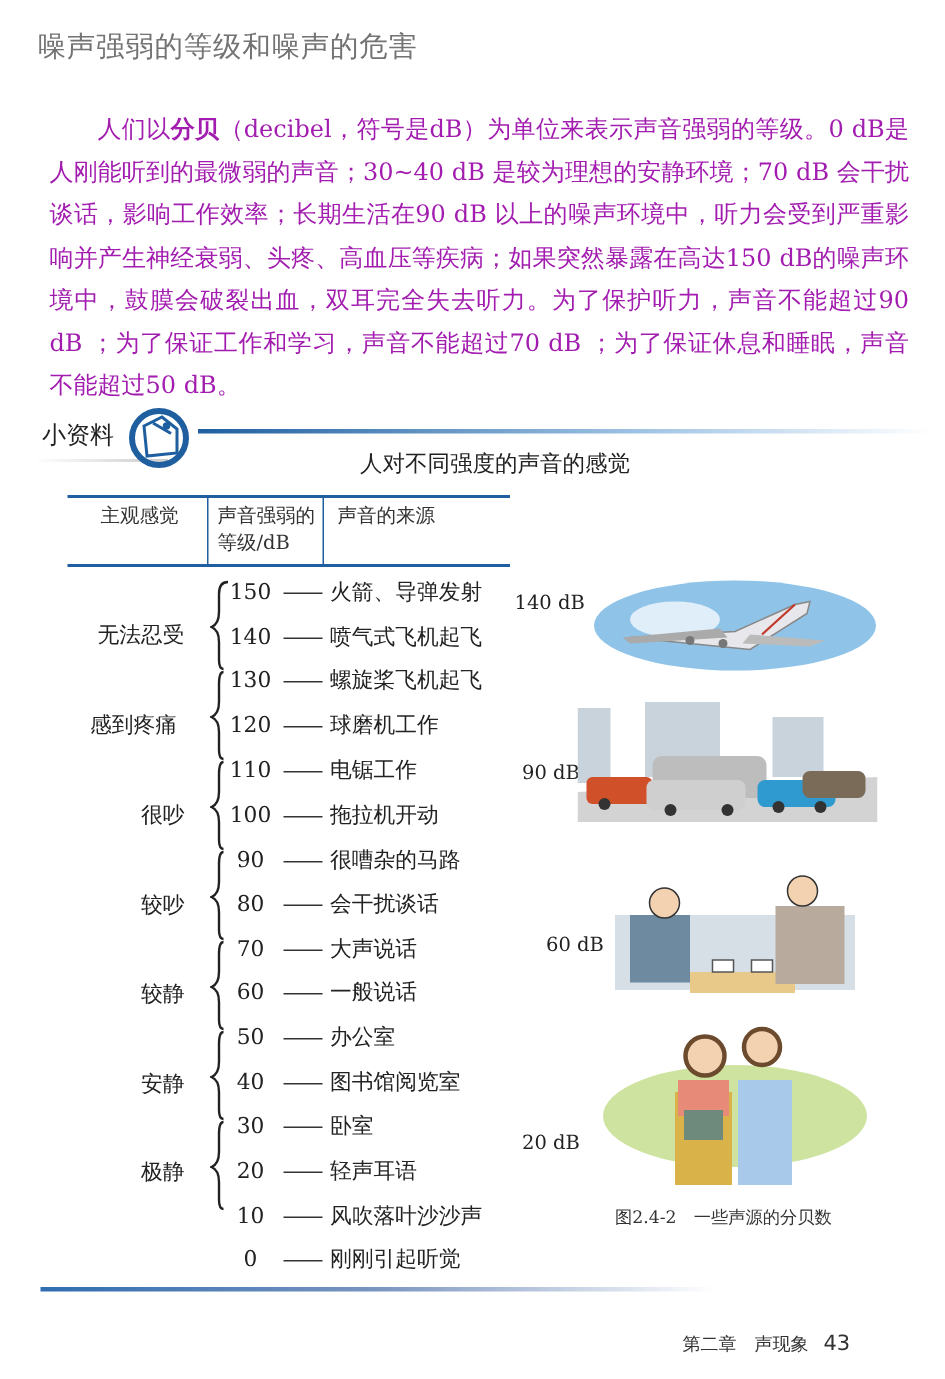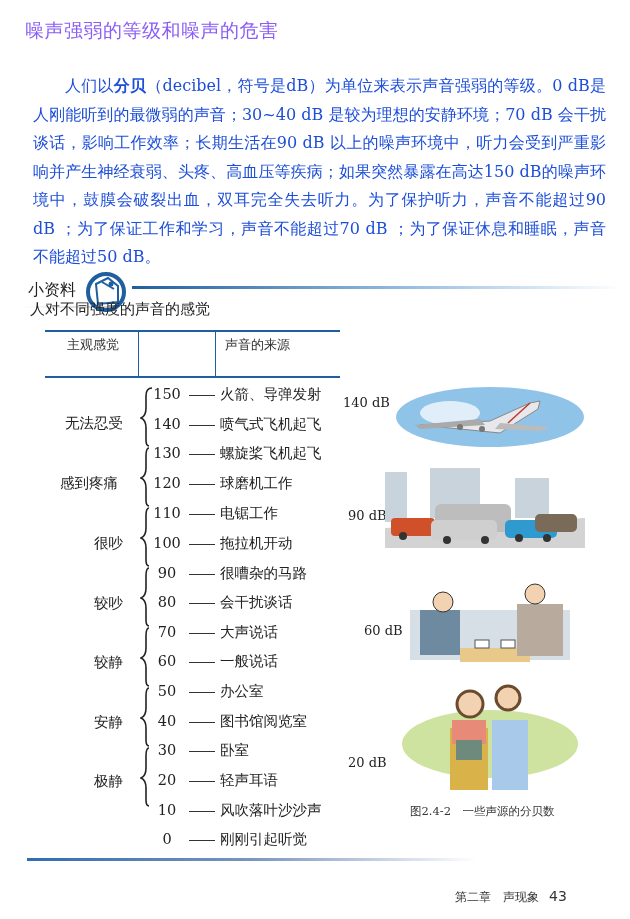--- a/index.html
+++ b/index.html
@@ -1,25 +1,25 @@
 <!DOCTYPE html>
 <html><head>
 <meta charset="utf-8">
 <style>
   html,body{margin:0;padding:0;background:#fff;}
   body{width:630px;height:919px;position:relative;overflow:hidden;font-family:"DejaVu Serif","Liberation Serif",serif;color:#222;}
-  .title{position:absolute;left:25px;top:18px;font-family:"DejaVu Sans","Liberation Sans",sans-serif;font-size:19px;color:#8b5cf6;letter-spacing:0.5px;}
-  .para{position:absolute;left:33px;top:72px;width:573px;font-size:16px;line-height:28.5px;text-align:justify;text-indent:32px;color:#1d4ed8;}
+  .title{position:absolute;left:25px;top:18px;font-family:"DejaVu Sans","Liberation Sans",sans-serif;font-size:19px;color:#737373;letter-spacing:0.5px;}
+  .para{position:absolute;left:33px;top:72px;width:573px;font-size:16px;line-height:28.5px;text-align:justify;text-indent:32px;color:#a21caf;}
   .para b{font-family:"DejaVu Sans","Liberation Sans",sans-serif;font-weight:bold;}
   .sidebar-head{position:absolute;left:22px;top:272px;width:600px;height:40px;}
   .sidebar-label{position:absolute;left:6px;top:8px;font-family:"DejaVu Sans","Liberation Sans",sans-serif;font-size:16px;color:#222;}
   .sidebar-line{position:absolute;left:110px;top:14px;width:490px;height:3px;background:linear-gradient(90deg,#1f5fa0,#9fc3e4 60%,rgba(255,255,255,0));}
   .sidebar-under{position:absolute;left:0;top:34px;width:90px;height:2px;background:linear-gradient(90deg,rgba(255,255,255,0),#ccc);}
   .book-icon{position:absolute;left:62px;top:0;width:46px;height:40px;}
-  .table-title{position:absolute;left:0;width:630px;top:300px;text-align:left;font-family:"DejaVu Sans","Liberation Sans",sans-serif;font-size:15px;color:#222;padding-left:30px;box-sizing:border-box;}
+  .table-title{position:absolute;left:0;width:630px;top:300px;text-align:center;font-family:"DejaVu Sans","Liberation Sans",sans-serif;font-size:15px;color:#222;padding-left:30px;box-sizing:border-box;}
   .thead{position:absolute;left:45px;top:330px;width:295px;height:44px;border-top:2px solid #1f5fa0;border-bottom:2px solid #1f5fa0;font-size:13px;}
   .th{position:absolute;top:4px;line-height:18px;color:#333;}
   .th-div{position:absolute;top:0;width:1px;height:44px;background:#1f5fa0;}
   .row{position:absolute;font-size:14.5px;white-space:nowrap;}
   .row .db{display:inline-block;width:34px;text-align:center;}
   .row .dash{display:inline-block;width:26px;height:1px;background:#333;vertical-align:middle;margin:0 5px;}
   .feel{position:absolute;left:65px;font-size:14.5px;}
   .brace{position:absolute;left:140px;}
   .img-label{position:absolute;font-size:13px;}
   .caption{position:absolute;left:410px;top:804px;font-size:11.5px;color:#333;}
@@ -45,20 +45,21 @@
     <circle cx="27" cy="12" r="2.5" fill="#1f5fa0"></circle>
   </svg>
   <div class="sidebar-line"></div>
 </div>
 
 <div class="table-title">人对不同强度的声音的感觉</div>
 
 <div class="thead">
   <span class="th" style="left:22px;text-align:right;">主观感觉</span>
   <div class="th-div" style="left:93px;"></div>
+  <span class="th" style="left:100px;"><span>声音强弱的</span><br><span>等级/dB</span></span>
   <div class="th-div" style="left:170px;"></div>
   <span class="th" style="left:180px;">声音的来源</span>
 </div>
 
 <span class="feel" style="top:414px;">无法忍受</span>
 <span class="feel" style="top:474px;left:60px;">感到疼痛</span>
 <span class="feel" style="top:534px;left:94px;">很吵</span>
 <span class="feel" style="top:594px;left:94px;">较吵</span>
 <span class="feel" style="top:653px;left:94px;">较静</span>
 <span class="feel" style="top:713px;left:94px;">安静</span>

